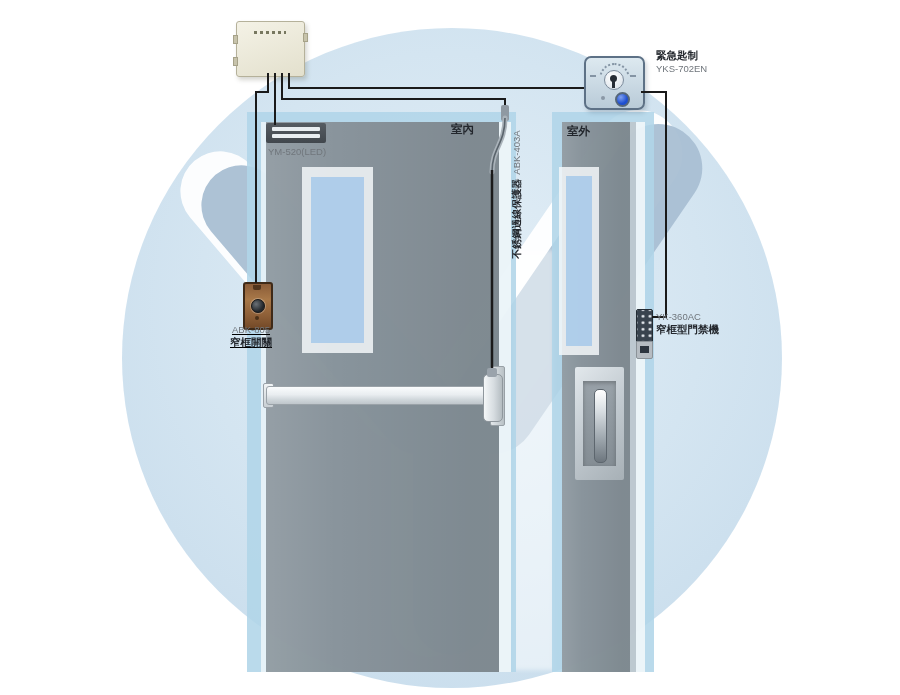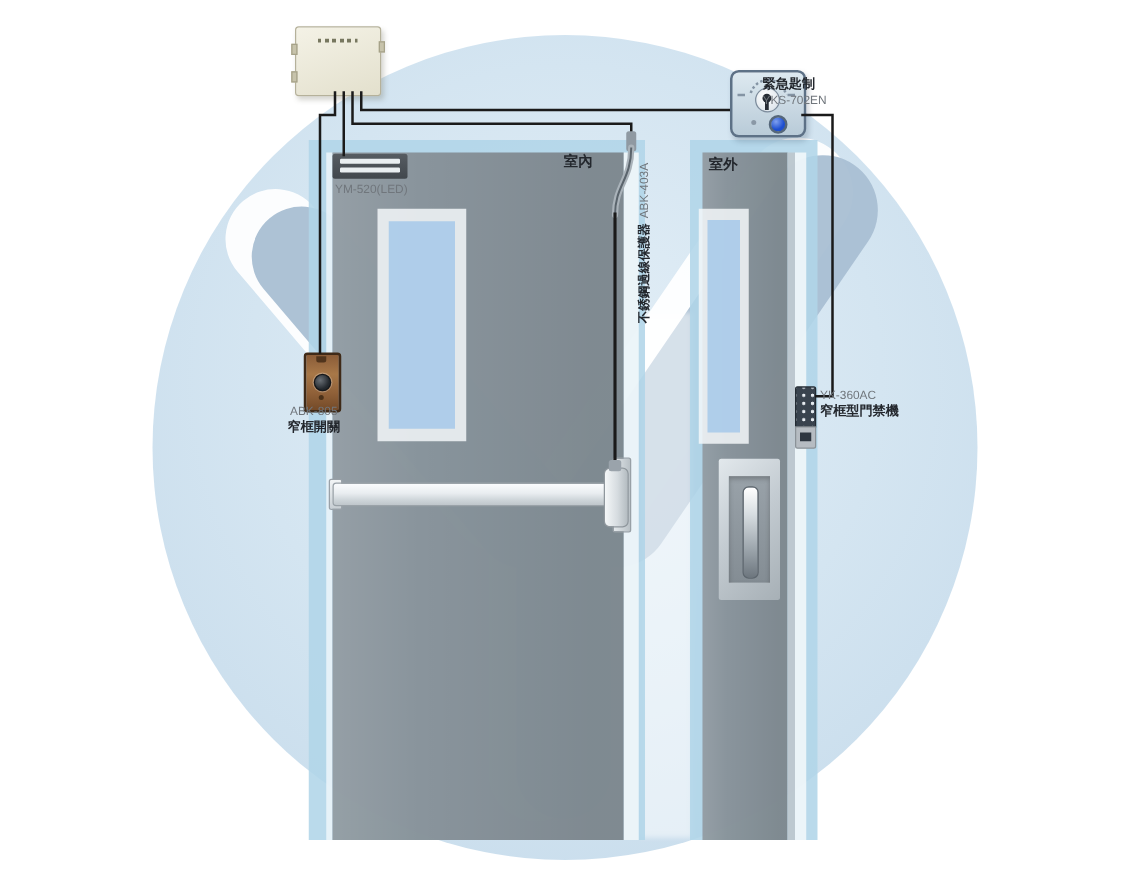--- a/index.html
+++ b/index.html
@@ -107,23 +107,23 @@
   .psu-label .lbl-cn{font-size:12.5px;margin-left:5px;}
   .ml-label{left:268px;top:146px;}
   .room-label{font-size:11.5px;}
   .indoor{left:451px;top:122px;}
   .outdoor{left:567px;top:124px;}
   .conduit-label{left:447px;top:188px;width:130px;height:13px;transform:rotate(-90deg);
     white-space:nowrap;text-align:center;}
   .conduit-label .lbl-cn{font-size:10px;}
   .conduit-label .lbl-model{margin-left:4px;}
   .stack{text-align:center;line-height:1.25;}
-  .exit-label{left:221px;top:324px;width:60px;}
+  .exit-label{left:221px;top:324px;width:60px;text-decoration:underline;}
   .exit-label .lbl-cn{font-size:10.5px;}
-  .es-label{left:610px;top:50px;text-align:left;line-height:1.2;white-space:nowrap;margin-top:12px;}
+  .es-label{left:656px;top:50px;text-align:left;line-height:1.2;white-space:nowrap;}
   .es-label .lbl-cn{font-size:10.5px;}
   .kp-label{left:656px;top:311px;text-align:left;line-height:1.3;white-space:nowrap;}
   .kp-label .lbl-cn{font-size:10.5px;}
 
   .wires{left:0;top:0;width:900px;height:695px;pointer-events:none;}
 </style>
 </head>
 <body>
 
 <div class="scene">

